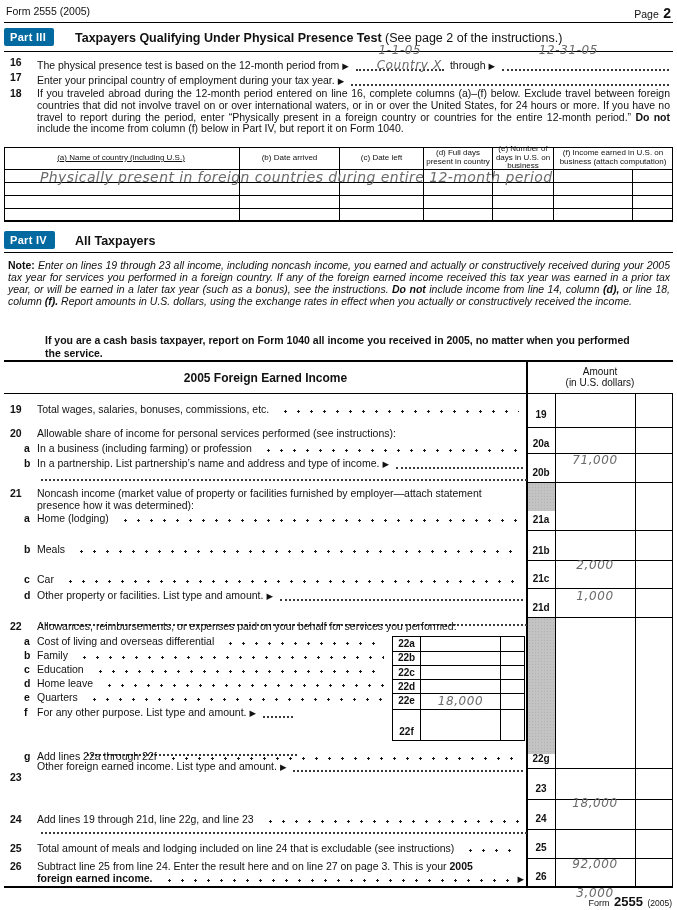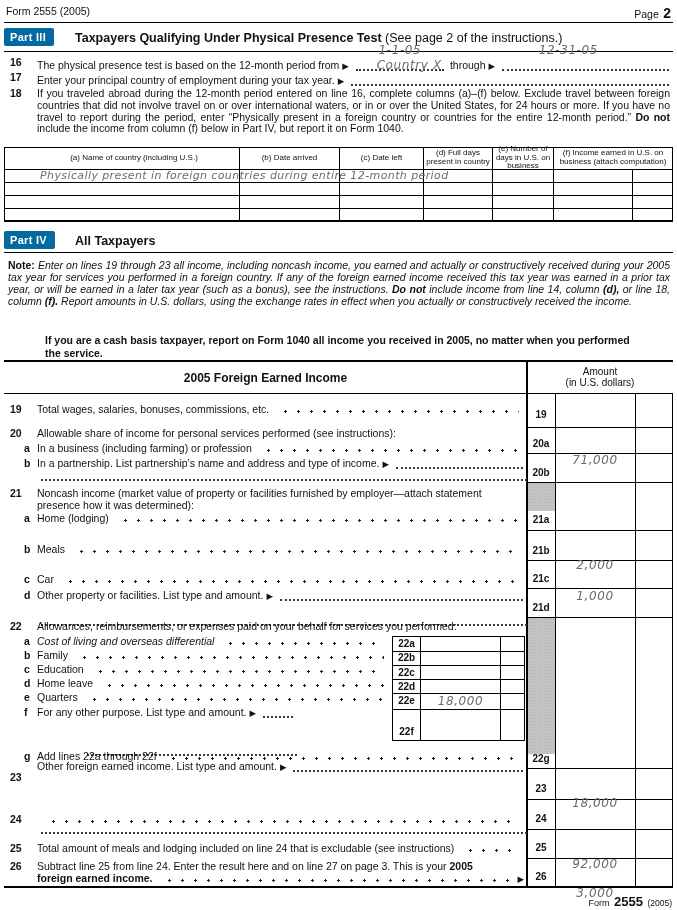--- a/index.html
+++ b/index.html
@@ -26,21 +26,21 @@
   .rowline { position:absolute; display:flex; align-items:flex-end; }
   .rowline .txt { white-space:nowrap; }
   .dots { flex:1 1 auto; height:5px; margin:0 4px 1px 8px;
     background-image:radial-gradient(circle,#161616 1.1px,transparent 1.4px);
     background-size:13px 5px; background-position:2px 55%; background-repeat:repeat-x; }
   .dotfill { flex:1 1 auto; position:relative; height:13px; margin-left:4px;
     border-bottom:2px dotted #3a3a3a; }
   .dotfill-fix { flex:0 0 auto; }
   .hand { font-family:"DejaVu Sans",sans-serif; font-style:italic; color:#6b6b6b;
     font-size:12px; letter-spacing:.6px; white-space:nowrap; }
-  .hand-sm { font-size:11px; letter-spacing:.4px; }
+  .hand-sm { font-size:14px; letter-spacing:.4px; }
   .code { position:absolute; left:527px; width:28px; text-align:center;
     font-weight:bold; font-size:10px; }
   .icode { position:absolute; left:393px; width:27px; text-align:center;
     font-weight:bold; font-size:10px; }
   .amt { position:absolute; left:556px; width:78px; text-align:center;margin-top:48px; }
   .arrow { font-size:8.5px; margin:0 3px; line-height:10px; }
   .hcell { position:absolute; display:flex; align-items:center; justify-content:center;
     text-align:center; }
   .center-in { position:absolute; width:100%; text-align:center; top:-13px; }
 </style>
@@ -103,21 +103,21 @@
   <div class="hline2" style="left:4px; top:220px; width:669px;"></div>
   <div class="vline" style="left:4px; top:147px; height:73px;"></div>
   <div class="vline" style="left:672px; top:147px; height:73px;"></div>
   <div class="vline" style="left:239px; top:147px; height:73px;"></div>
   <div class="vline" style="left:339px; top:147px; height:73px;"></div>
   <div class="vline" style="left:423px; top:147px; height:73px;"></div>
   <div class="vline" style="left:492px; top:147px; height:73px;"></div>
   <div class="vline" style="left:553px; top:147px; height:73px;"></div>
   <div class="vline" style="left:632px; top:169px; height:51px;"></div>
 
-  <div class="hcell fs8" style="left:17px;   top:147px; width:234px; height:22px;">(a) Name of country (including U.S.)</div>
+  <div class="hcell fs8" style="left:4px;   top:147px; width:234px; height:22px;text-decoration:underline;">(a) Name of country (including U.S.)</div>
   <div class="hcell fs8" style="left:240px; top:147px; width:99px;  height:22px;">(b) Date arrived</div>
   <div class="hcell fs8" style="left:340px; top:147px; width:83px;  height:22px;">(c) Date left</div>
   <div class="hcell fs8" style="left:424px; top:147px; width:68px;  height:22px;">(d) Full days present in country</div>
   <div class="hcell fs8" style="left:493px; top:147px; width:60px;  height:22px;">(e) Number of days in U.S. on business</div>
   <div class="hcell fs8" style="left:554px; top:147px; width:118px; height:22px;">(f) Income earned in U.S. on business (attach computation)</div>
 
   <div class="abs" style="left:5px;  top:170px; width:668px; height:12px;">
     <span class="hand hand-sm" style="position:absolute; left:35px; top:-1px;">Physically present in foreign countries during entire 12-month period</span>
   </div>
   <div class="abs" style="left:5px; top:183px; width:668px; height:12px;"></div>
@@ -213,21 +213,21 @@
     <span class="txt">Other property or facilities. List type and amount.</span>
     <span class="arrow">▶</span>
     <span class="dotfill"></span>
   </div>
   <div class="abs dotfill" style="left:37px; top:600px; width:486px;"></div>
 
   <span class="abs b fs10" style="left:10px; top:621px;">22</span>
   <div class="abs fs10" style="left:37px; top:621px;">Allowances, reimbursements, or expenses paid on your behalf for services you performed:</div>
 
   <span class="abs b fs10" style="left:24px; top:636px;">a</span>
-  <div class="rowline fs10" style="left:37px; top:630px; width:351px; height:17px;font-style:italic;">
+  <div class="rowline fs10" style="left:37px; top:630px; width:351px; height:17px;">
     <span class="txt">Cost of living and overseas differential</span>
     <span class="dots"></span>
   </div>
   <span class="abs b fs10" style="left:24px; top:650px;">b</span>
   <div class="rowline fs10" style="left:37px; top:644px; width:351px; height:17px;">
     <span class="txt">Family</span>
     <span class="dots"></span>
   </div>
   <span class="abs b fs10" style="left:24px; top:664px;">c</span>
   <div class="rowline fs10" style="left:37px; top:658px; width:351px; height:17px;">
@@ -285,20 +285,21 @@
   <span class="abs b fs10" style="left:10px; top:772px;">23</span>
   <div class="rowline fs10" style="left:37px; top:755px; width:486px; height:17px;">
     <span class="txt">Other foreign earned income. List type and amount.</span>
     <span class="arrow">▶</span>
     <span class="dotfill"></span>
   </div>
   <div class="abs dotfill" style="left:37px; top:782px; width:486px;"></div>
 
   <span class="abs b fs10" style="left:10px; top:814px;">24</span>
   <div class="rowline fs10" style="left:37px; top:808px; width:486px; height:17px;">
+    <span class="txt">Add lines 19 through 21d, line 22g, and line 23</span>
     <span class="dots"></span>
   </div>
 
   <span class="abs b fs10" style="left:10px; top:843px;">25</span>
   <div class="rowline fs10" style="left:37px; top:837px; width:486px; height:17px;">
     <span class="txt">Total amount of meals and lodging included on line 24 that is excludable (see instructions)</span>
     <span class="dots"></span>
   </div>
 
   <span class="abs b fs10" style="left:10px; top:861px;">26</span>

